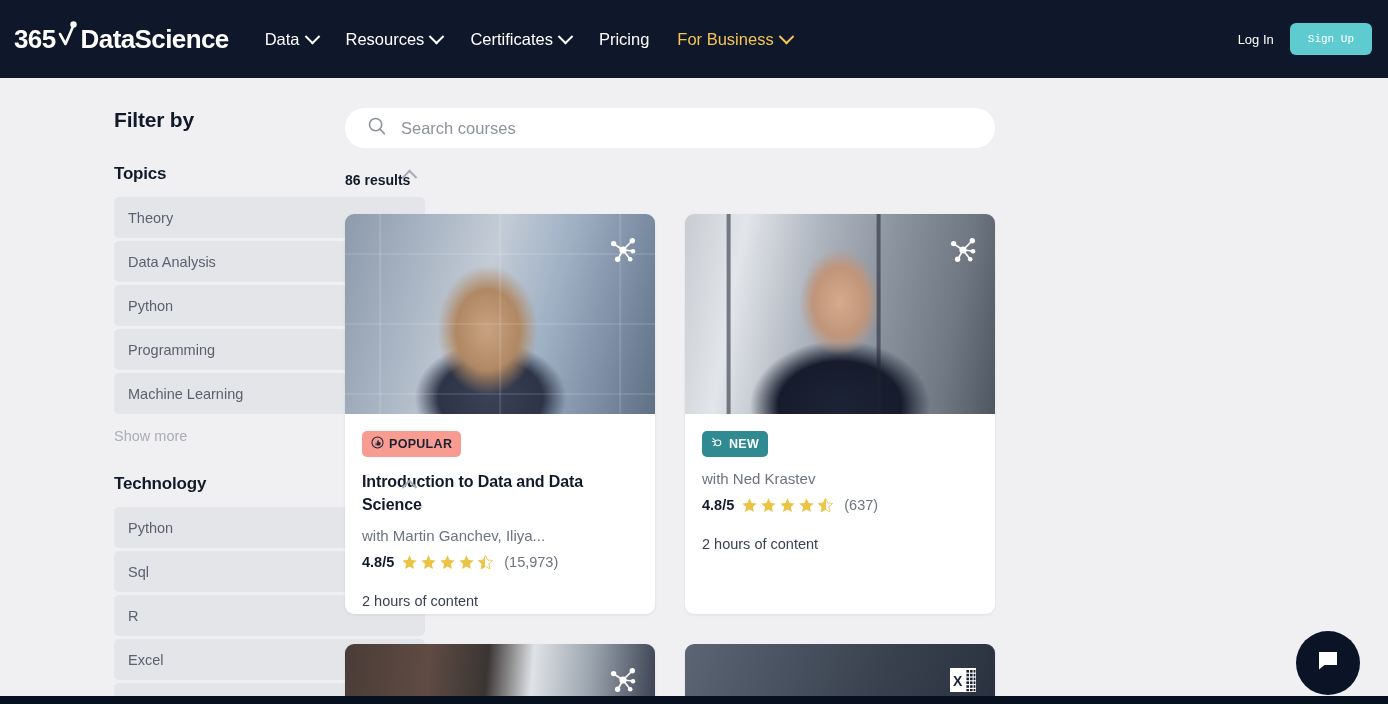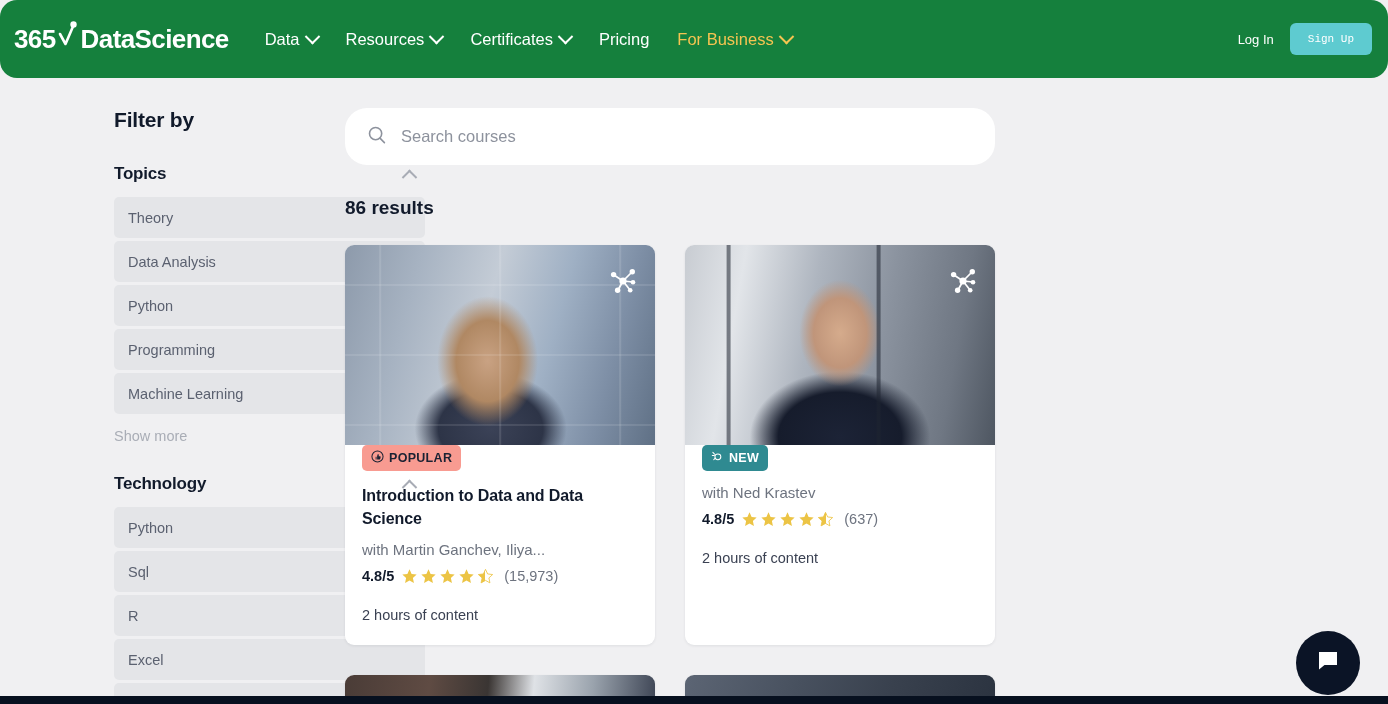--- a/index.html
+++ b/index.html
@@ -6,24 +6,24 @@
   html, body {
     width: 1388px; height: 704px;
     overflow: hidden;
     font-family: "Liberation Sans", sans-serif;
     background: #f0f0f2;
   }
 
   
   .navbar {
     height: 78px; width: 100%;
-    background: #15803d;
+    background: #0f172a;
     display: flex; align-items: center;
     padding: 0 16px 0 14px;
-    position: relative; z-index: 40; border-radius: 17px;
+    position: relative; z-index: 40;
   }
   .logo { display: flex; align-items: baseline; margin-right: 22px; }
   .logo-text {
     color: #ffffff; font-size: 26px; font-weight: 700;
     letter-spacing: -0.6px; display: flex; align-items: center;
   }
   .logo-mark { display:inline-block; margin: 0 1px 0 2px; position: relative; top: -1px; }
 
   .nav-links { display: flex; align-items: center; gap: 0px; }
   .nav-item {
@@ -77,34 +77,34 @@
     font-size: 14.5px; color: #5b6170; cursor: pointer;
   }
   .show-more {
     font-size: 14.5px; color: #a9adb6;
     margin-top: 14px; margin-bottom: 30px; cursor: pointer;
   }
 
   
   .main { flex: 1; padding: 30px 0 0 0; }
   .search-wrap {
-    width: 650px; height: 57px;
+    width: 650px; height: 40px;
     background: #ffffff; border-radius: 22px;
     display: flex; align-items: center;
-    padding: 0 22px; margin-bottom: 32px;
+    padding: 0 22px; margin-bottom: 24px;
   }
   .search-icon { margin-right: 14px; flex-shrink: 0; }
   .search-input {
     border: none; outline: none; flex: 1;
     font-size: 16.5px; color: #111a2b;
     font-family: inherit; background: transparent;
   }
   .search-input::placeholder { color: #8d929d; }
   .results-count {
-    font-size: 19px; font-weight: 700; color: #111a2b;
+    font-size: 14px; font-weight: 700; color: #111a2b;
     margin-bottom: 26px;
   }
 
   .card-grid {
     display: grid;
     grid-template-columns: 310px 310px;
     gap: 30px;
   }
   .card {
     background: #ffffff; border-radius: 9px;
@@ -148,21 +148,21 @@
   }
   .thumb-d {
     width:100%; height:100%;
     background:
       radial-gradient(ellipse 58px 44px at 55% 92%, #c9a184 0%, rgba(201,161,132,0) 70%),
       linear-gradient(110deg, #5c6574 0%, #48515f 30%, #39414e 55%, #2d3542 80%, #222a36 100%);
   }
   .card-icon { position: absolute; top: 22px; right: 18px; }
   .excel-icon { position: absolute; top: 22px; right: 18px; }
 
-  .card-body { padding: 0 17px 0 17px; }
+  .card-body { padding: 17px 17px 0 17px; }
   .badge {
     display: inline-flex; align-items: center; gap: 5px;
     border-radius: 5px; padding: 5px 9px;
     font-size: 12.5px; font-weight: 700; letter-spacing: 0.3px;
     margin-bottom: 13px;
   }
   .badge-popular { background: #f89b91; color: #1b2233; }
   .badge-new { background: #2f8a91; color: #ffffff; }
 
   .card-title {

